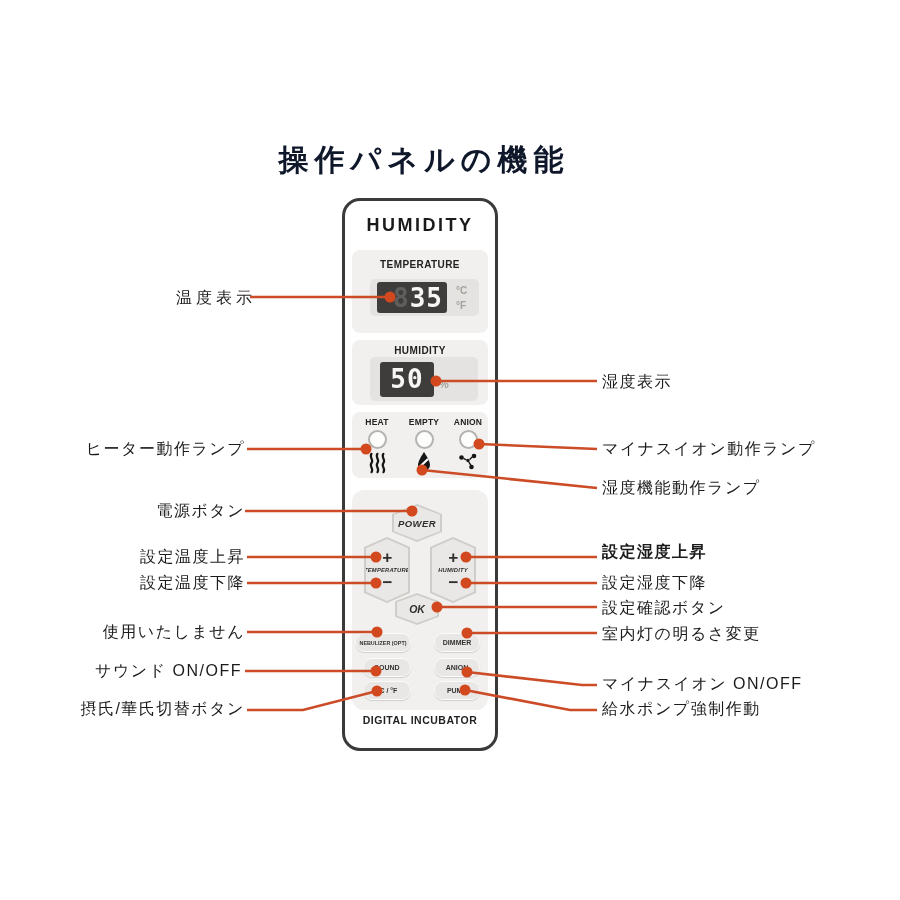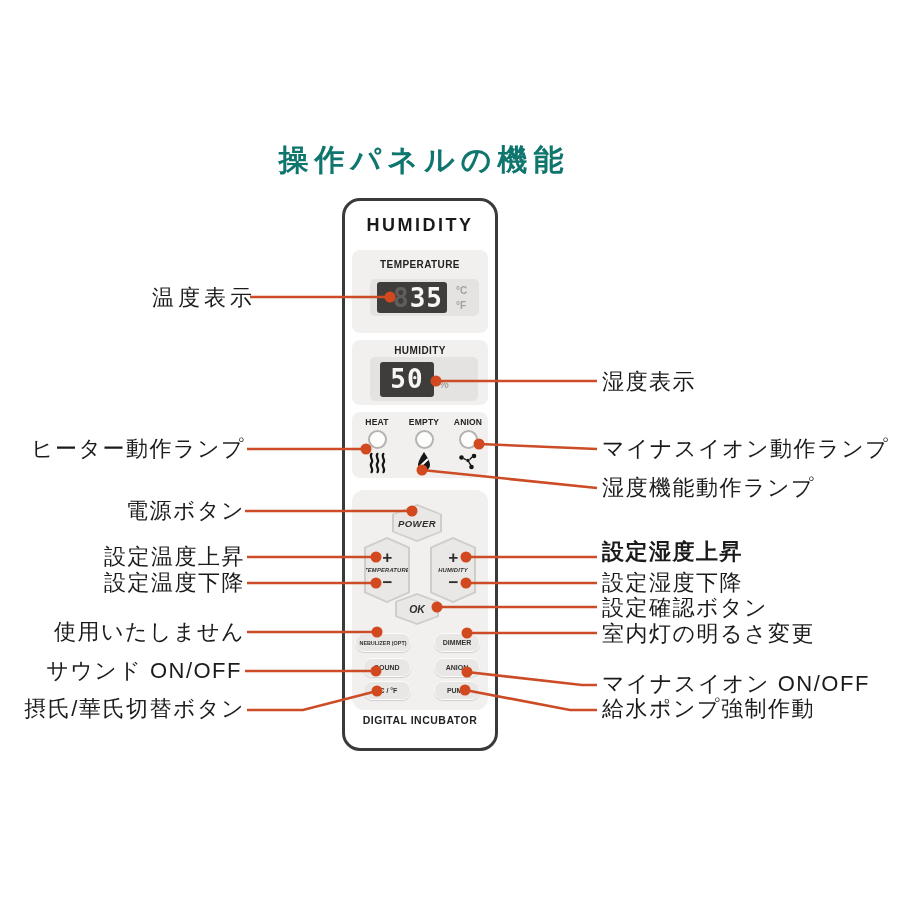--- a/index.html
+++ b/index.html
@@ -1,20 +1,20 @@
 <!DOCTYPE html>
 <html><head>
 <meta charset="utf-8">
 <style>
   html,body{margin:0;padding:0;background:#fff;}
   .stage{position:relative;width:900px;height:900px;background:#ffffff;overflow:hidden;
          font-family:"Liberation Sans",sans-serif;}
 
   .title{position:absolute;left:424px;top:140px;transform:translateX(-50%);
-         margin:0;font-size:30px;font-weight:bold;letter-spacing:6px;color:#0f766e;white-space:nowrap;}
+         margin:0;font-size:30px;font-weight:bold;letter-spacing:6px;color:#0f172a;white-space:nowrap;}
 
   
   .panel{position:absolute;left:342px;top:198px;width:150px;height:547px;
          background:#fff;border:3px solid #3a3a3a;border-radius:18px;}
   .brand{position:absolute;left:0;top:14px;width:100%;text-align:center;
          font-size:18px;font-weight:800;letter-spacing:2.5px;color:#1a1a1a;}
   .section{position:absolute;left:7px;width:136px;background:#f1f0ee;border-radius:8px;}
   .sec-temp{top:49px;height:83px;}
   .sec-hum{top:139px;height:65px;}
   .sec-lamp{top:211px;height:66px;}
@@ -48,21 +48,21 @@
 
   
   .pill{position:absolute;height:17px;background:#e9e7e5;border:1px solid #fbfbfa;
         border-radius:9px;box-shadow:0 1px 1px rgba(0,0,0,.14);
         display:flex;align-items:center;justify-content:center;
         color:#333;font-weight:bold;}
   .footer-label{position:absolute;left:0;top:513px;width:100%;text-align:center;
                 font-size:10.5px;font-weight:bold;letter-spacing:.5px;color:#222;}
 
   
-  .callout{position:absolute;font-size:22px;letter-spacing:1.5px;color:#1b1b1b;
+  .callout{position:absolute;font-size:16px;letter-spacing:1.5px;color:#1b1b1b;
            font-weight:500;white-space:nowrap;line-height:24px;}
   .callout.l{text-align:right;}
 
   .overlay{position:absolute;left:0;top:0;pointer-events:none;}
   .ln{stroke:#cb4c26;stroke-width:2.6;fill:none;}
   .dot{fill:#d2491f;}
 </style>
 </head>
 <body>
 

